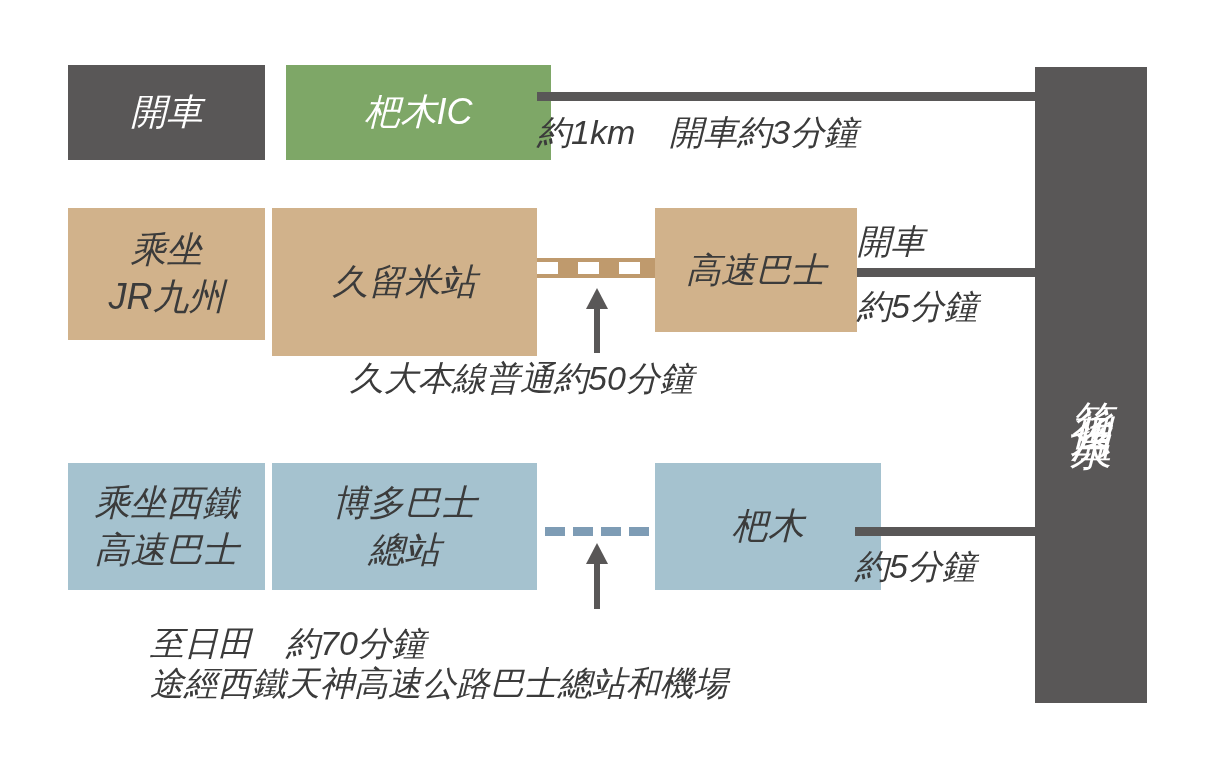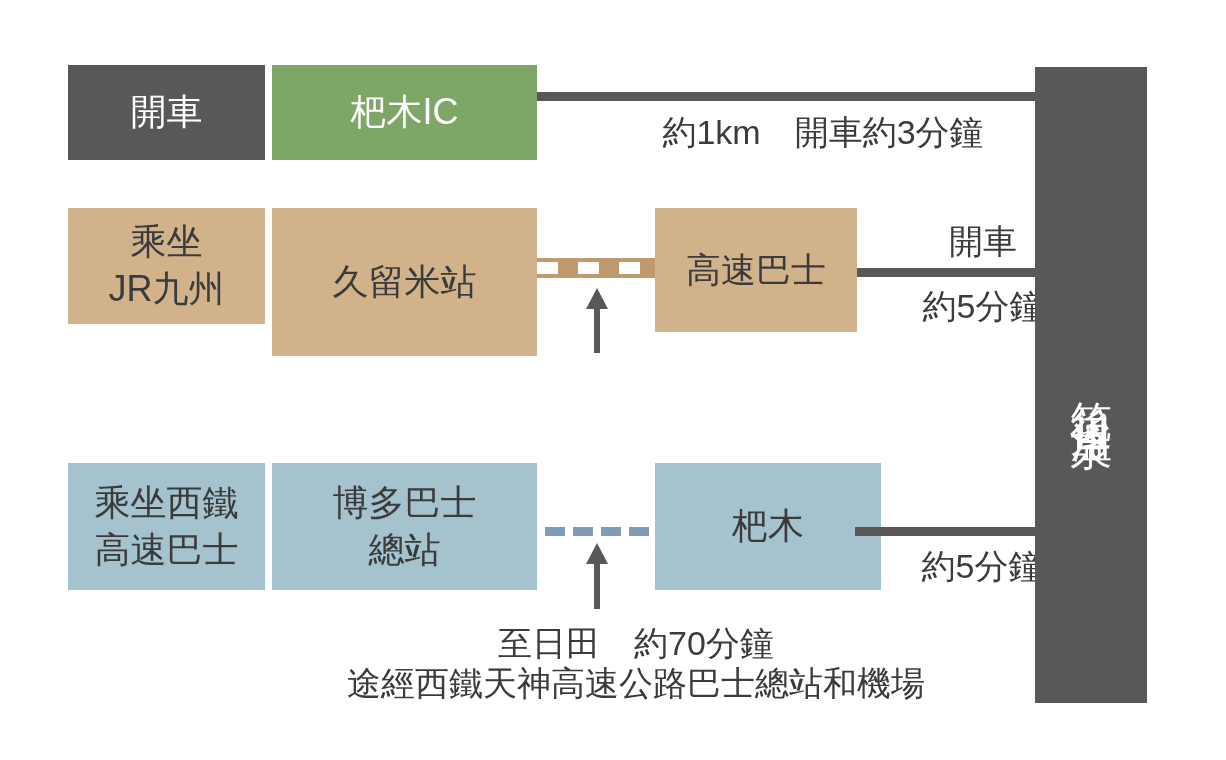--- a/index.html
+++ b/index.html
@@ -3,33 +3,33 @@
 <meta charset="utf-8">
 <style>
   :root{
     --dark:#595757; --green:#7ea767; --tan:#d1b28b; --rail:#bf9a6d;
     --blue:#a5c2cf; --bus-dash:#7e9cb5; --ink:#3b3b3b; --background:#ffffff;
     --box-text-light:#ffffff;
   }
   html,body{margin:0;padding:0;background:var(--background);}
   .stage{
     position:relative;width:1226px;height:760px;background:var(--background);
-    font-family:"Liberation Sans","DejaVu Sans",sans-serif;overflow:hidden;color:var(--ink);
+    font-family:"Liberation Sans","DejaVu Sans",sans-serif;overflow:hidden;color:var(--ink);font-style:italic;
   }
   .box{
     position:absolute;display:flex;align-items:center;justify-content:center;
     text-align:center;font-size:36px;line-height:1.3;white-space:pre-line;
     box-sizing:border-box;
   }
   .box.dark{background:var(--dark);color:var(--box-text-light);}
-  .box.green{background:var(--green);color:var(--box-text-light);}
+  .box.green{background:var(--green);color:var(--box-text-light);margin-left:14px;}
   .box.tan{background:var(--tan);color:var(--ink);}
   .box.blue{background:var(--blue);color:var(--ink);}
   .hline{position:absolute;height:9px;background:var(--dark);}
-  .note{position:absolute;font-size:34px;color:var(--ink);text-align:center;white-space:pre;margin-left:36px;}
+  .note{position:absolute;font-size:34px;color:var(--ink);text-align:left;white-space:pre;}
   .rail-track{
     position:absolute;left:537px;top:258px;width:118px;height:20px;box-sizing:border-box;
     border-top:4px solid var(--rail);border-bottom:4px solid var(--rail);
     background:repeating-linear-gradient(90deg,#ffffff 0 21px,var(--rail) 21px 41px);
   }
   .bus-dashed{
     position:absolute;left:537px;top:527px;width:118px;height:9px;
     background:repeating-linear-gradient(90deg,transparent 0 8px,var(--bus-dash) 8px 28px);
   }
   .arrow-up{position:absolute;width:22px;display:flex;flex-direction:column;align-items:center;}
@@ -47,32 +47,33 @@
 </head>
 <body>
 
 <div class="stage">
 
   <div class="box dark" style="left:68px;top:65px;width:197px;height:95px">開車</div>
   <div class="box green" style="left:272px;top:65px;width:265px;height:95px">杷木IC</div>
   <div class="hline" style="left:537px;top:92px;width:500px"></div>
   <div class="note" style="left:537px;top:110px;width:500px">約1km　開車約3分鐘</div>
 
-  <div class="box tan" style="left:68px;top:208px;width:197px;height:116px">乘坐
+  <div class="box tan" style="left:68px;top:208px;width:197px;height:132px">乘坐
 JR九州</div>
   <div class="box tan" style="left:272px;top:208px;width:265px;height:148px">久留米站</div>
   <div class="rail-track"></div>
   <div class="box tan" style="left:655px;top:208px;width:202px;height:124px;font-size:35px">高速巴士</div>
   <div class="hline" style="left:857px;top:268px;width:180px"></div>
   <div class="note" style="left:857px;top:219px;width:180px">開車</div>
   <div class="note" style="left:857px;top:284px;width:180px">約5分鐘</div>
   <div class="arrow-up" style="left:586px;top:288px">
     <div class="arrow-head"></div>
     <div class="arrow-stem" style="height:44px"></div>
   </div>
+  <div class="note" style="left:350px;top:356px;width:500px">久大本線普通約50分鐘</div>
 
   <div class="box blue" style="left:272px;top:463px;width:265px;height:127px">博多巴士
 總站</div>
   <div class="box blue" style="left:68px;top:463px;width:197px;height:127px">乘坐西鐵
 高速巴士</div>
   <div class="bus-dashed"></div>
   <div class="box blue" style="left:655px;top:463px;width:226px;height:127px">杷木</div>
   <div class="hline" style="left:855px;top:527px;width:182px"></div>
   <div class="note" style="left:855px;top:544px;width:182px">約5分鐘</div>
   <div class="arrow-up" style="left:586px;top:543px">

